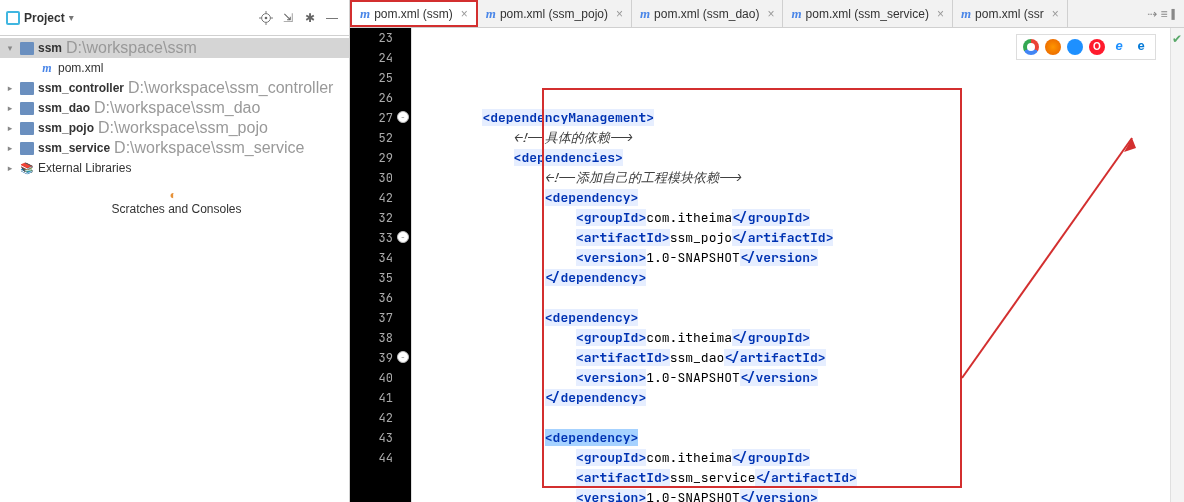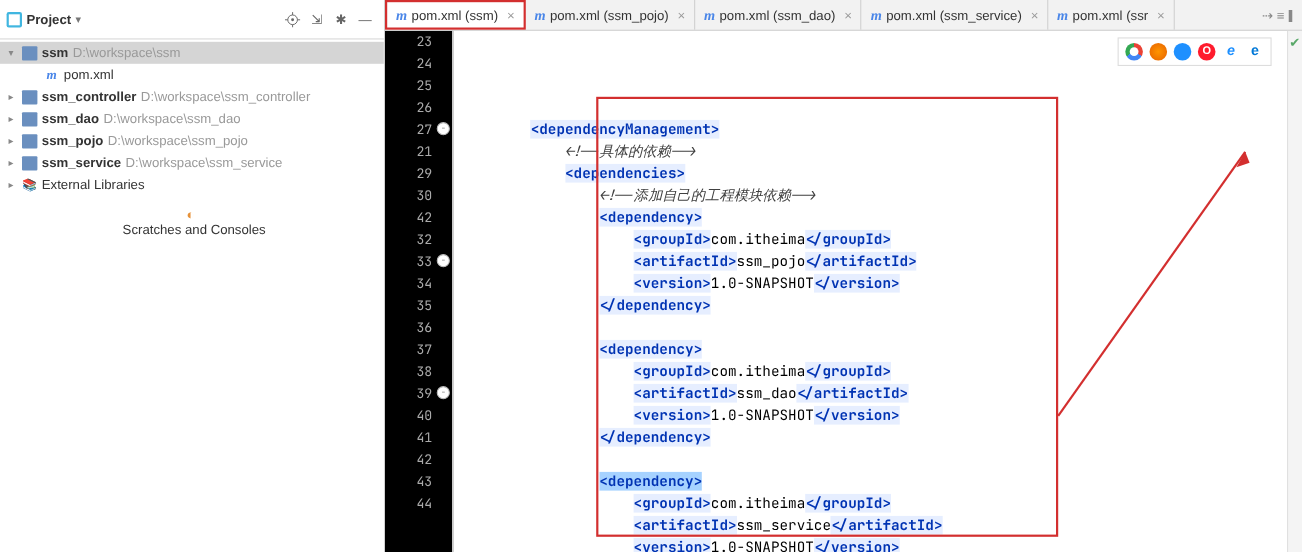--- a/index.html
+++ b/index.html
@@ -26,21 +26,21 @@
     .folder-icon::before { content: ''; position: absolute; inset: 1px 0 0 0; background: #6a8fbf; border-radius: 1px; }
     .folder-icon.module::before { background: #6a8fbf; }
     .m-icon { width: 14px; height: 14px; margin: 0 4px; display: inline-flex; align-items: center; justify-content: center; font-style: italic; font-weight: bold; color: #4a86e8; font-size: 12px; font-family: serif; }
     .iml-icon { width: 14px; height: 14px; margin: 0 4px; background: #888; display: inline-block; }
     .lib-icon { width: 14px; height: 14px; margin: 0 4px; display: inline-block; }
     .lib-icon::before { content: '📚'; font-size: 11px; }
     .scr-icon { width: 14px; height: 14px; margin: 0 4px; display: inline-block; color: #e69138; }
     .scr-icon::before { content: '◐'; font-size: 12px; }
     .tree-label { font-size: 12px; }
     .tree-label b { font-weight: bold; }
-    .tree-path { color: #999; margin-left: 4px; font-size: 12px; }
+    .tree-path { color: #999; margin-left: 4px; font-size: 16px; }
     
     
     .editor-area { flex: 1; display: flex; flex-direction: column; position: relative; }
     .tabs { display: flex; height: 28px; border-bottom: 1px solid #d0d0d0; background: #f2f2f2; align-items: stretch; }
     .tab { display: flex; align-items: center; padding: 0 8px; border-right: 1px solid #d0d0d0; cursor: pointer; gap: 4px; }
     .tab.active { background: #fff; border-bottom: 2px solid #4a86e8; }
     .tab.highlighted { border: 2px solid #d32f2f; }
     .tab-m { font-style: italic; font-weight: bold; color: #4a86e8; font-family: serif; font-size: 13px; }
     .tab-label { font-size: 12px; }
     .tab-close { color: #999; font-size: 12px; margin-left: 4px; }
@@ -188,21 +188,21 @@
       <span class="br-icon edge">e</span>
     </div>
 
     <div class="editor-body">
       <div class="gutter" id="gutter">
           <div class="gln">23</div>
           <div class="gln">24</div>
           <div class="gln">25</div>
           <div class="gln">26</div>
           <div class="gln">27<span class="fold">−</span></div>
-          <div class="gln">21</div>
+          <div class="gln">52</div>
           <div class="gln">29</div>
           <div class="gln">30</div>
           <div class="gln">42</div>
           <div class="gln">32</div>
           <div class="gln">33<span class="fold">−</span></div>
           <div class="gln">34</div>
           <div class="gln">35</div>
           <div class="gln">36</div>
           <div class="gln">37</div>
           <div class="gln">38</div>

